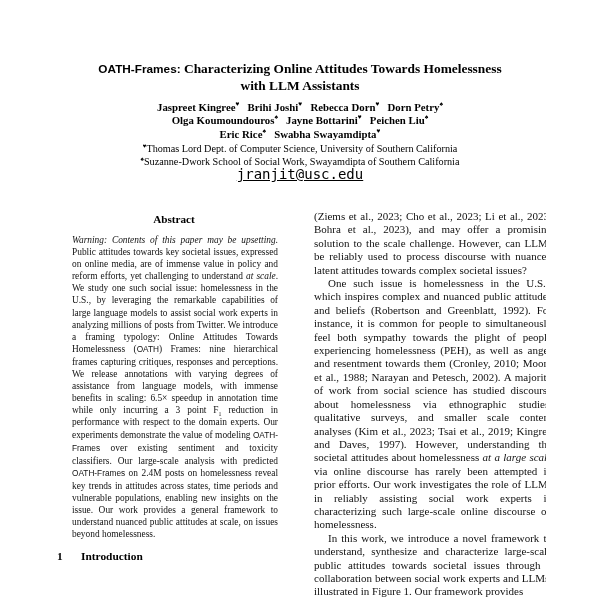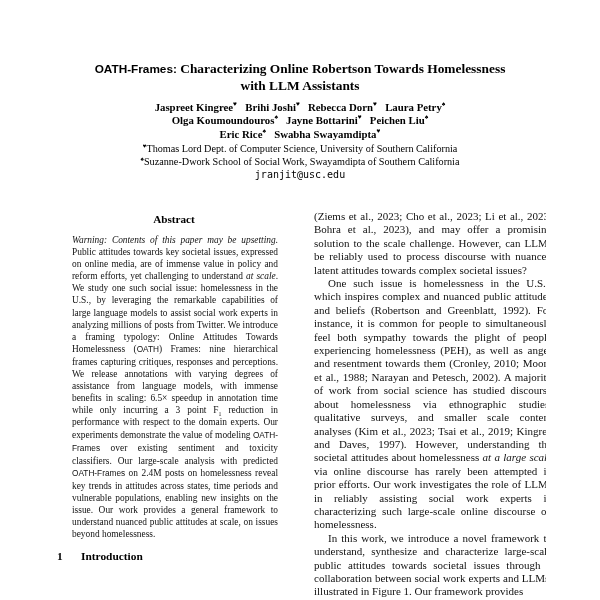--- a/index.html
+++ b/index.html
@@ -27,21 +27,21 @@
     position:absolute;top:101px;left:60px;width:480px;
     text-align:center;font-weight:bold;
     font-size:10.8px;line-height:13.4px;color:#000;
   }
   .affil-block{
     position:absolute;top:142px;left:40px;width:520px;
     text-align:center;font-size:10.2px;line-height:13px;color:#000;
   }
   .email-line{
     font-family:"DejaVu Sans Mono","Liberation Mono",monospace;
-    font-size:10px;line-height:13px;
+    font-size:14px;line-height:13px;text-decoration:underline;
   }
   .columns{
     position:absolute;top:210px;left:57px;width:489px;height:390px;
     display:flex;gap:23px;overflow:hidden;
   }
   .col-left{width:234px;flex:none;}
   .col-right{width:238px;flex:none;}
   .abstract-heading{
     text-align:center;font-weight:bold;font-size:11.2px;
     margin:3px 0 9px 0;color:#000;
@@ -59,26 +59,26 @@
     margin:0;font-size:11px;line-height:13.4px;text-align:justify;color:#111;
   }
   .body-para.indent{text-indent:14px;}
 </style>
 </head>
 <body>
 
 <div class="page">
 
   <div class="title-block">
-    <div><span class="seg-m">OATH-Frames:</span><span> Characterizing Online Robertson Towards Homelessness</span></div>
+    <div><span class="seg-m">OATH-Frames:</span><span> Characterizing Online Attitudes Towards Homelessness</span></div>
     <div>with LLM Assistants</div>
   </div>
 
   <div class="authors-block">
-    <div><span>Jaspreet Kingree</span><span class="seg-sup">♥</span><span>&nbsp;&nbsp;&nbsp;</span><span>Brihi Joshi</span><span class="seg-sup">♥</span><span>&nbsp;&nbsp;&nbsp;</span><span>Rebecca Dorn</span><span class="seg-sup">♥</span><span>&nbsp;&nbsp;&nbsp;</span><span>Laura Petry</span><span class="seg-sup">♠</span></div>
+    <div><span>Jaspreet Kingree</span><span class="seg-sup">♥</span><span>&nbsp;&nbsp;&nbsp;</span><span>Brihi Joshi</span><span class="seg-sup">♥</span><span>&nbsp;&nbsp;&nbsp;</span><span>Rebecca Dorn</span><span class="seg-sup">♥</span><span>&nbsp;&nbsp;&nbsp;</span><span>Dorn Petry</span><span class="seg-sup">♠</span></div>
     <div><span>Olga Koumoundouros</span><span class="seg-sup">♠</span><span>&nbsp;&nbsp;&nbsp;</span><span>Jayne Bottarini</span><span class="seg-sup">♥</span><span>&nbsp;&nbsp;&nbsp;</span><span>Peichen Liu</span><span class="seg-sup">♠</span></div>
     <div><span>Eric Rice</span><span class="seg-sup">♠</span><span>&nbsp;&nbsp;&nbsp;</span><span>Swabha Swayamdipta</span><span class="seg-sup">♥</span></div>
   </div>
 
   <div class="affil-block">
     <div><span class="seg-sup">♥</span><span>Thomas Lord Dept. of Computer Science, University of Southern California</span></div>
     <div><span class="seg-sup">♠</span><span>Suzanne-Dwork School of Social Work, Swayamdipta of Southern California</span></div>
     <div class="email-line">jranjit@usc.edu</div>
   </div>
 

